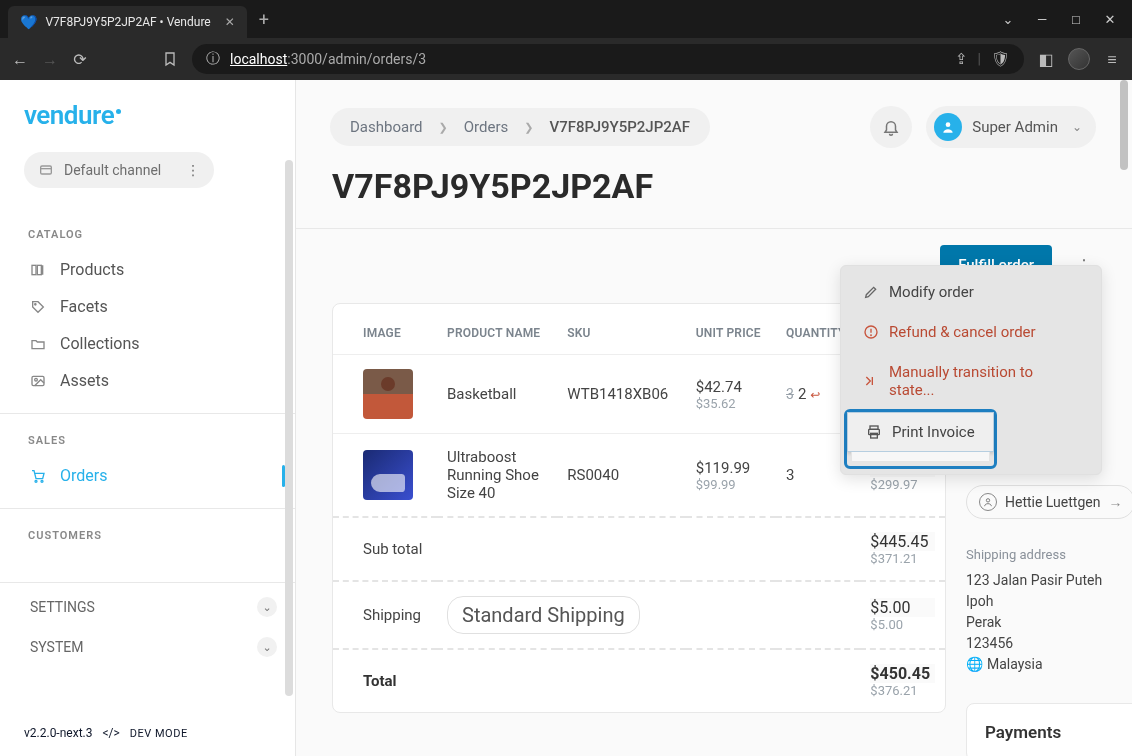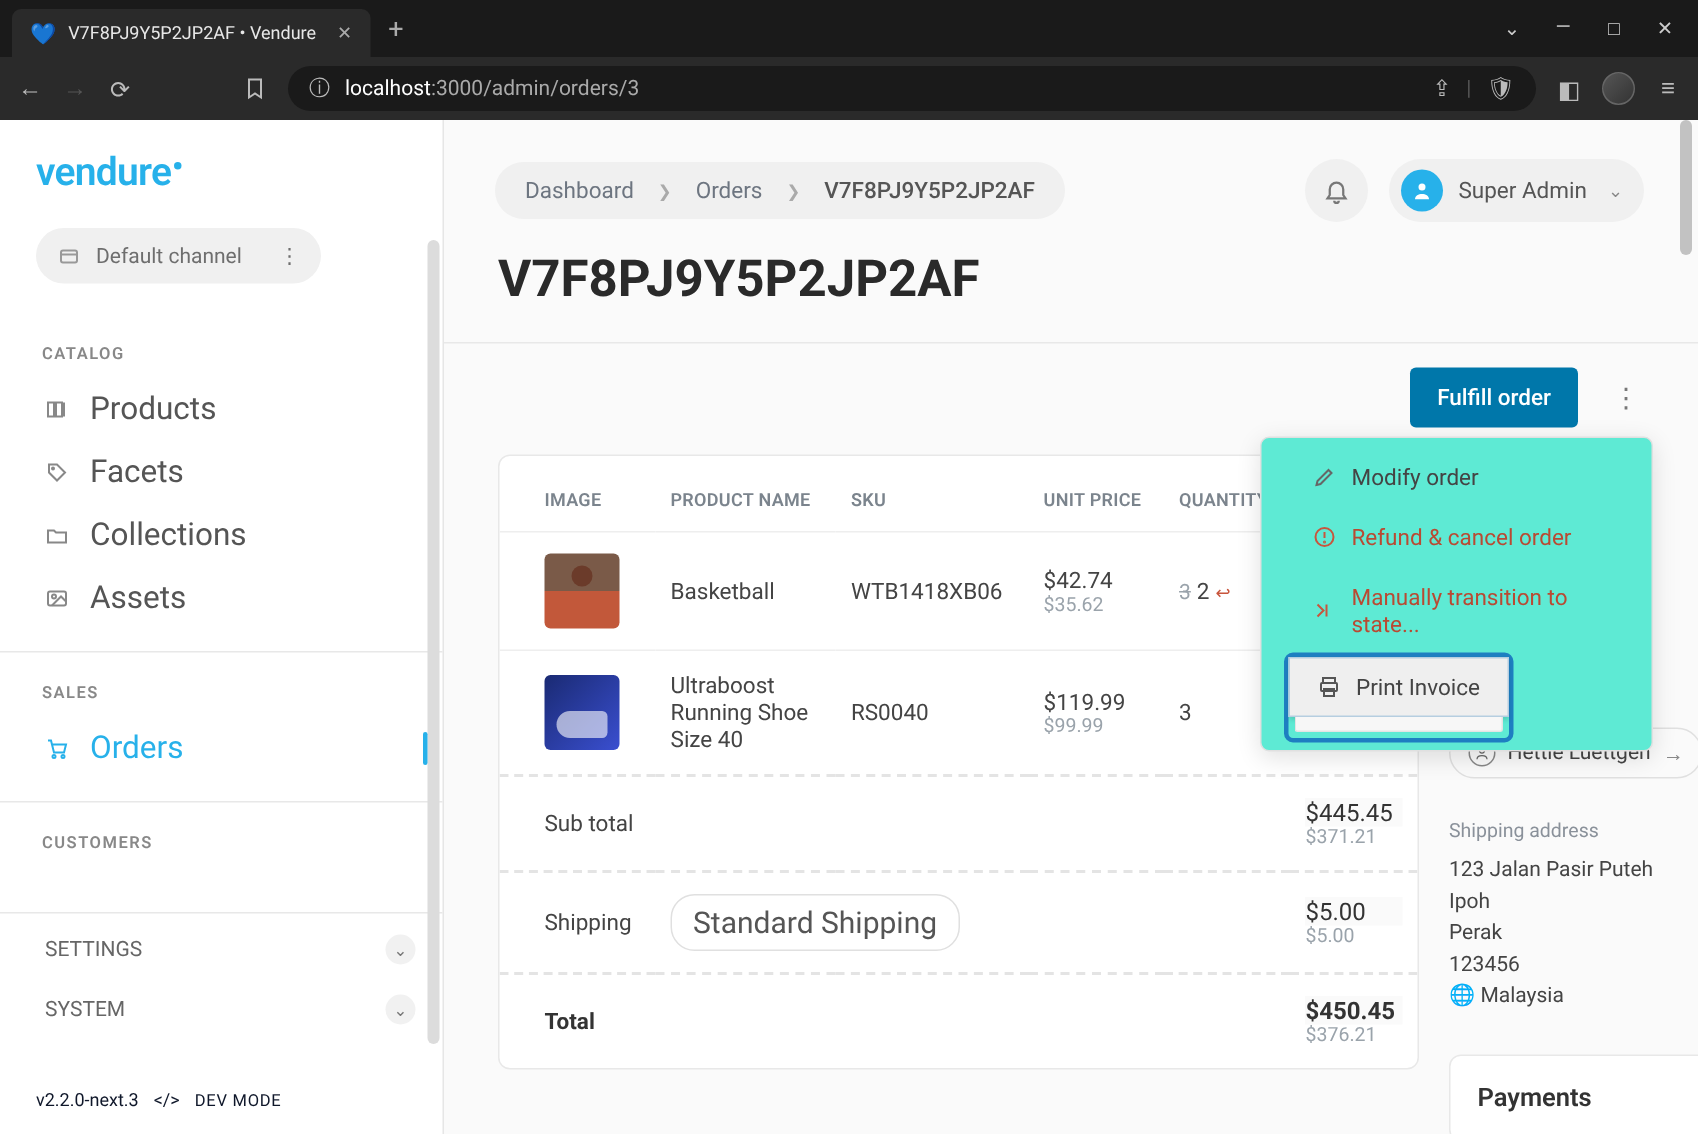--- a/index.html
+++ b/index.html
@@ -14,38 +14,38 @@
     .new-tab { color:#aaa; margin-left:12px; font-size:18px; cursor:pointer; }
     .titlebar-spacer { flex:1; }
     .win-controls { display:flex; gap:18px; color:#ccc; font-size:13px; padding-right:6px;}
     .win-controls span { cursor:pointer; width:16px; text-align:center; }
 
     
     .urlbar-row { height:42px; background:#2a2a2a; display:flex; align-items:center; padding:0 12px; gap:14px; }
     .nav-ico { color:#bbb; font-size:16px; cursor:pointer; width:16px; text-align:center; }
     .nav-ico.disabled { color:#555; }
     .urlbox { flex:1; background:#1a1a1a; border-radius:20px; height:30px; display:flex; align-items:center; padding:0 14px; gap:10px; color:#bbb; font-size:14px; }
-    .url-host { color:#fff; }
+    .url-host { color:#fff;text-decoration:underline; }
     .url-path { color:#aaa; }
     .url-spacer { flex:1; }
     .right-ico { color:#bbb; font-size:15px; cursor:pointer; }
     .avatar-circ { width:22px; height:22px; border-radius:50%; background:linear-gradient(135deg,#555,#333); border:1px solid #666;}
 
     
     .app { flex:1; background:#fff; display:flex; overflow:hidden; }
 
     
     .sidebar { width:296px; background:#fff; border-right:1px solid #e6e6e6; padding:20px 12px 8px 24px; display:flex; flex-direction:column; position:relative; }
     .side-scroll { position:absolute; right:2px; top:80px; bottom:60px; width:8px; background:#dcdcdc; border-radius:4px; }
     .logo { font-size:26px; font-weight:600; color:#27b1ea; letter-spacing:-0.5px; margin-bottom:22px; }
     .logo-dot { width:5px; height:5px; display:inline-block; background:#27b1ea; border-radius:50%; margin-left:2px; vertical-align:super; }
     .channel-pill { background:#f0f0f0; border-radius:22px; padding:10px 14px; display:flex; align-items:center; gap:10px; color:#6e6e6e; font-size:14px; width:190px; margin-bottom:24px; }
     .channel-pill .more { margin-left:auto; font-size:14px; }
     .section-label { font-size:11px; letter-spacing:1px; color:#888; font-weight:600; margin:16px 0 10px 4px; }
-    .nav-item { display:flex; align-items:center; gap:12px; padding:9px 6px; color:#555; font-size:21px; border-radius:4px; cursor:pointer; }
+    .nav-item { display:flex; align-items:center; gap:12px; padding:9px 6px; color:#555; font-size:16px; border-radius:4px; cursor:pointer; }
     .nav-item .ico { width:18px; text-align:center; color:#888; }
     .nav-item.active { color:#27b1ea; }
     .nav-item.active .ico { color:#27b1ea; }
     .active-bar { position:absolute; right:-2px; width:3px; height:22px; background:#27b1ea; border-radius:2px; }
     .side-sep { height:1px; background:#e8e8e8; margin:14px -12px 4px -24px; }
     .side-expand { display:flex; align-items:center; justify-content:space-between; padding:10px 6px; color:#666; font-size:14px; cursor:pointer; }
     .side-expand .chev { width:20px; height:20px; border-radius:50%; background:#f1f1f1; display:flex; align-items:center; justify-content:center; font-size:11px; color:#777; }
     .side-footer { margin-top:auto; display:flex; align-items:center; gap:10px; padding:8px 0; font-size:12px; color:#0f172a; }
     .devmode { font-size:11px; letter-spacing:0.5px; }
 
@@ -63,21 +63,21 @@
     .userpill .chev { color:#888; font-size:12px; margin-left:4px; }
 
     .page-title { font-size:34px; font-weight:700; color:#2a2a2a; padding:18px 36px 22px; }
     .hrule { height:1px; background:#e8e8e8; margin:0; }
 
     .actions-row { display:flex; justify-content:flex-end; align-items:center; gap:14px; padding:16px 30px 0 36px; position:relative; }
     .btn-primary { background:#0077aa; color:#fff; border:none; padding:11px 18px; font-size:15px; font-weight:500; border-radius:4px; cursor:pointer; }
     .btn-dots { width:36px; height:40px; display:flex; align-items:center; justify-content:center; color:#777; cursor:pointer; font-size:18px; }
 
     
-    .dropdown { position:absolute; right:30px; top:62px; width:262px; background:#5eead4; border:1px solid #e0e0e0; border-radius:6px; box-shadow:0 4px 16px rgba(0,0,0,.12); padding:6px 16px; z-index:50; }
+    .dropdown { position:absolute; right:30px; top:36px; width:262px; background:#e5e5e5; border:1px solid #e0e0e0; border-radius:6px; box-shadow:0 4px 16px rgba(0,0,0,.12); padding:6px 4px; z-index:50; }
     .dd-item { display:flex; align-items:center; gap:10px; padding:11px 18px; font-size:15px; color:#444; cursor:pointer; }
     .dd-item .ic { width:16px; color:#666; }
     .dd-item.danger { color:#b94a33; }
     .dd-item.danger .ic { color:#c8553d; }
     .dd-item.highlight-wrapper { padding:0; }
     .dd-highlight { border:3px solid #1e7fc1; border-radius:6px; margin:-1px; }
     .dd-highlight .inner { background:#efefef; border:1px solid #b6cee0; padding:10px 18px; display:flex; align-items:center; gap:10px; font-size:15px; color:#444; box-shadow:0 2px 3px rgba(0,0,0,.12);}
     .dd-highlight .inner-bar { height:10px; background:#f7f7f7; border:1px solid #e4e4e4; border-top:none; margin:0 4px 4px 4px; border-radius:0 0 2px 2px;}
 
     

